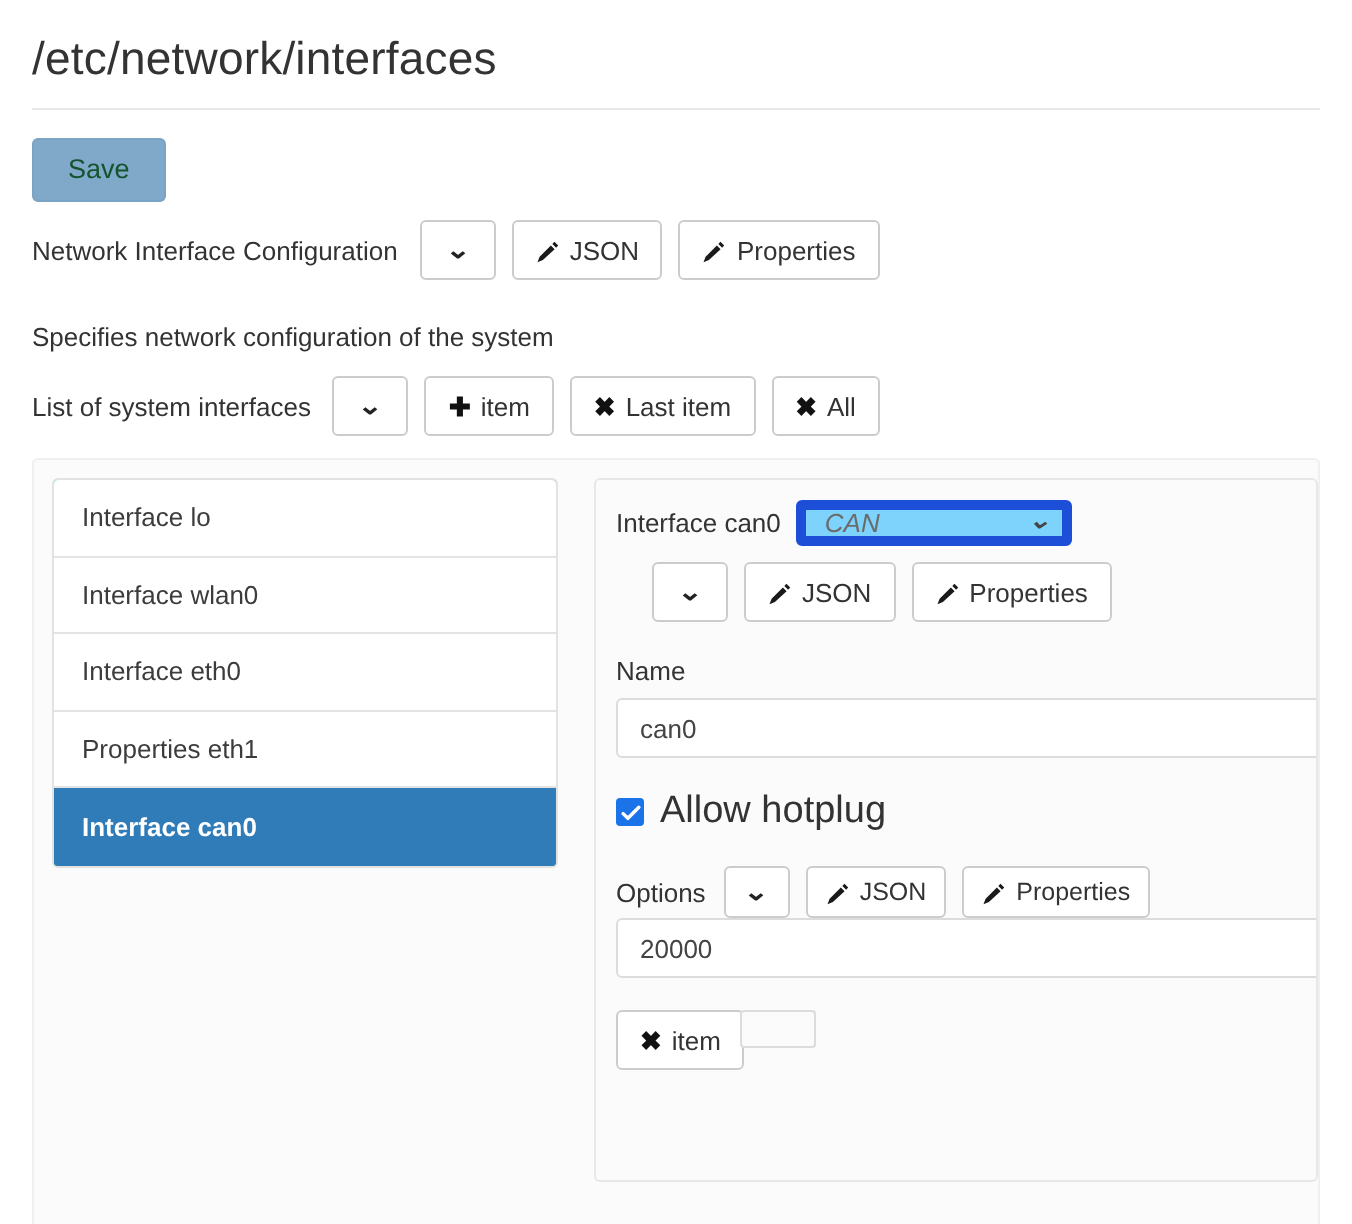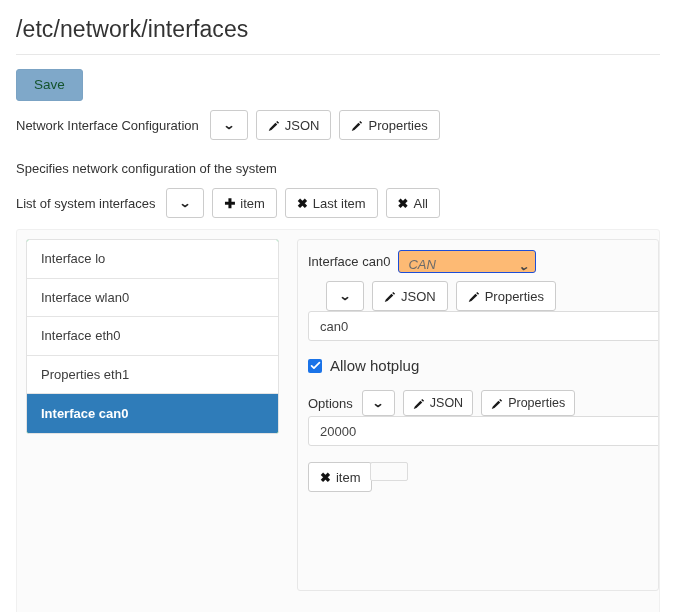--- a/index.html
+++ b/index.html
@@ -210,25 +210,25 @@
   .detail-head-label {
     font-size: 13px;
     color: #333;
     margin-right: 8px;
     white-space: nowrap;
   }
   .type-select {
     box-sizing: border-box;
     width: 138px;
     height: 23px;
-    border: 1px solid #1d4ed8;
-    border-radius: 3px;
-    background: #fdba74;
-    display: flex;
-    align-items: flex-end;
+    border: 5px solid #1d4ed8;
+    border-radius: 3px;
+    background: #7dd3fc;
+    display: flex;
+    align-items: center;
     justify-content: space-between;
     padding: 0 7px 0 9px;
     font-style: italic;
     font-size: 13px;
     color: #6b6b6b;
     cursor: pointer;
   }
   .type-select .icon-caret { color: #444; font-size: 11px; }
 
   .detail-btn-row {
@@ -272,21 +272,21 @@
     border-radius: 2px;
     background: #1a73e8;
     display: inline-flex;
     align-items: center;
     justify-content: center;
     cursor: pointer;
     flex: 0 0 14px;
   }
   .checkbox svg { display:block; }
   .check-label {
-    font-size: 15px;
+    font-size: 19px;
     color: #333;
   }
 
   .options-row {
     display: flex;
     align-items: center;
     padding-top: 16px;
   }
   .options-label {
     font-size: 13px;
@@ -418,20 +418,21 @@
         <button class="btn btn-gap">
           <span class="icon-pencil">
             <svg viewBox="0 0 16 16" width="12" height="12" aria-hidden="true">
               <path d="M12.3 1.2l2.5 2.5-1.4 1.4-2.5-2.5zM9.9 3.6l2.5 2.5L4.6 13.4 1 14.8l1.4-3.6z" fill="#1a1a1a"></path>
             </svg>
           </span>
           <span>Properties</span>
         </button>
       </div>
 
+      <div class="field-label">Name</div>
       <input class="text-input" type="text" value="can0" style="">
 
       <div class="check-row">
         <span class="checkbox">
           <svg viewBox="0 0 14 14" width="11" height="11" aria-hidden="true">
             <path d="M2 7.4l3 3 7-7" stroke="#ffffff" stroke-width="2.2" fill="none" stroke-linecap="round" stroke-linejoin="round"></path>
           </svg>
         </span>
         <span class="check-label">Allow hotplug</span>
       </div>

